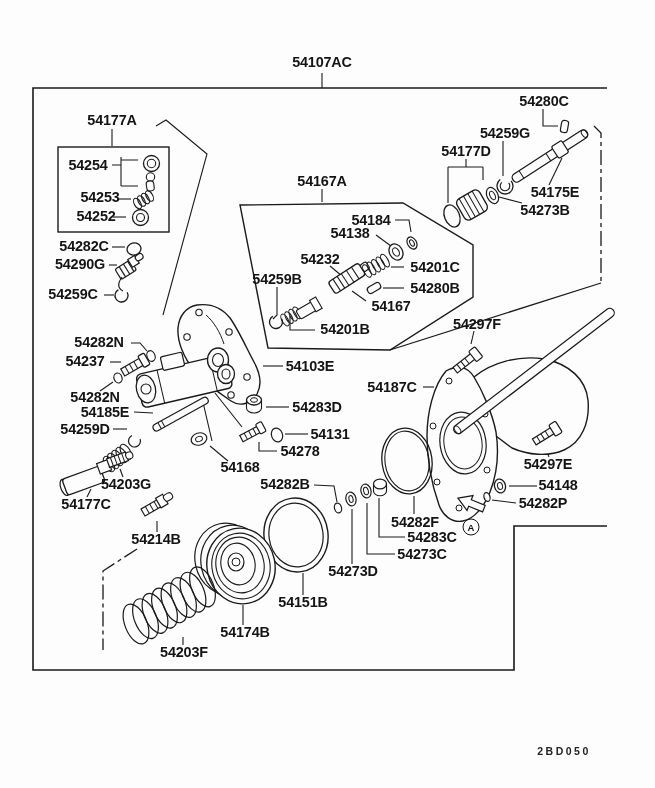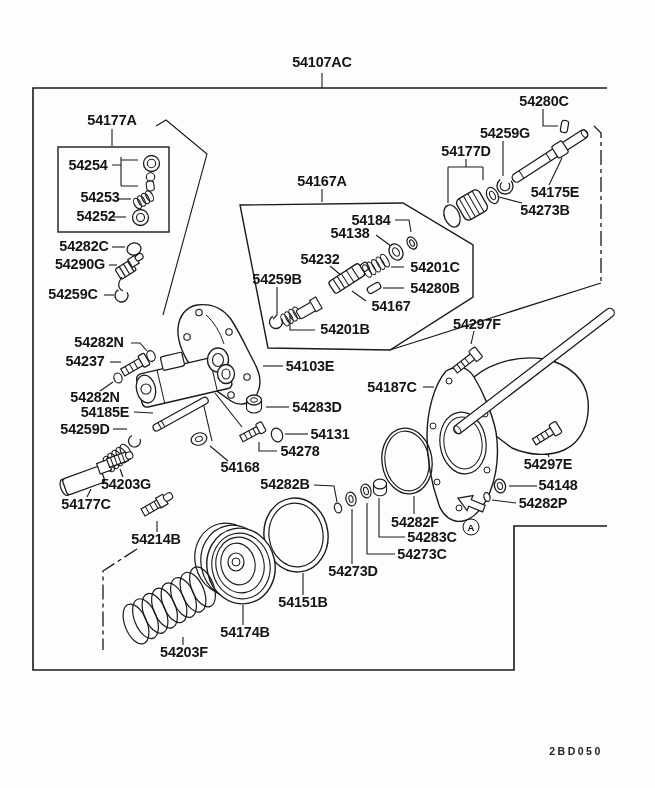--- a/index.html
+++ b/index.html
@@ -377,21 +377,21 @@
   </g>
   <g>
     <ellipse class="part" stroke-width="1.2" cx="199" cy="439" rx="8" ry="6" transform="rotate(-18 199 439)"></ellipse>
     <ellipse class="ln" stroke-width="1" cx="199" cy="439" rx="3.5" ry="2.5" transform="rotate(-18 199 439)"></ellipse>
   </g>
 
 </svg>
 
 <div id="label-layer">
   <div class="detail-marker" id="detail-marker" style="left: 471px; top: 527px;">A</div>
-  <div class="sheet-code" id="sheet-code" style="left: 564px; top: 751px; margin-left: 12px;">2BD050</div>
+  <div class="sheet-code" id="sheet-code" style="left: 564px; top: 751px;">2BD050</div>
 <div class="plabel" style="left: 322px; top: 62px;">54107AC</div>
       <div class="plabel" style="left: 544px; top: 101px;">54280C</div>
       <div class="plabel" style="left: 505px; top: 133px;">54259G</div>
       <div class="plabel" style="left: 466px; top: 151px;">54177D</div>
       <div class="plabel" style="left: 555px; top: 192px;">54175E</div>
       <div class="plabel" style="left: 545px; top: 210px;">54273B</div>
       <div class="plabel" style="left: 112px; top: 120px;">54177A</div>
       <div class="plabel" style="left: 88px; top: 165px;">54254</div>
       <div class="plabel" style="left: 100px; top: 197px;">54253</div>
       <div class="plabel" style="left: 96px; top: 216px;">54252</div>

